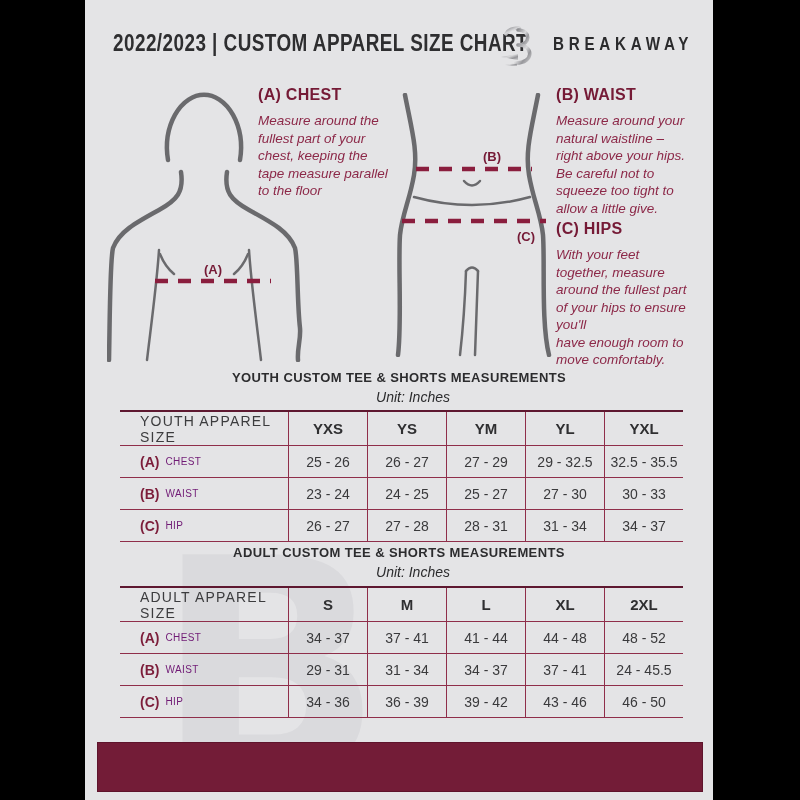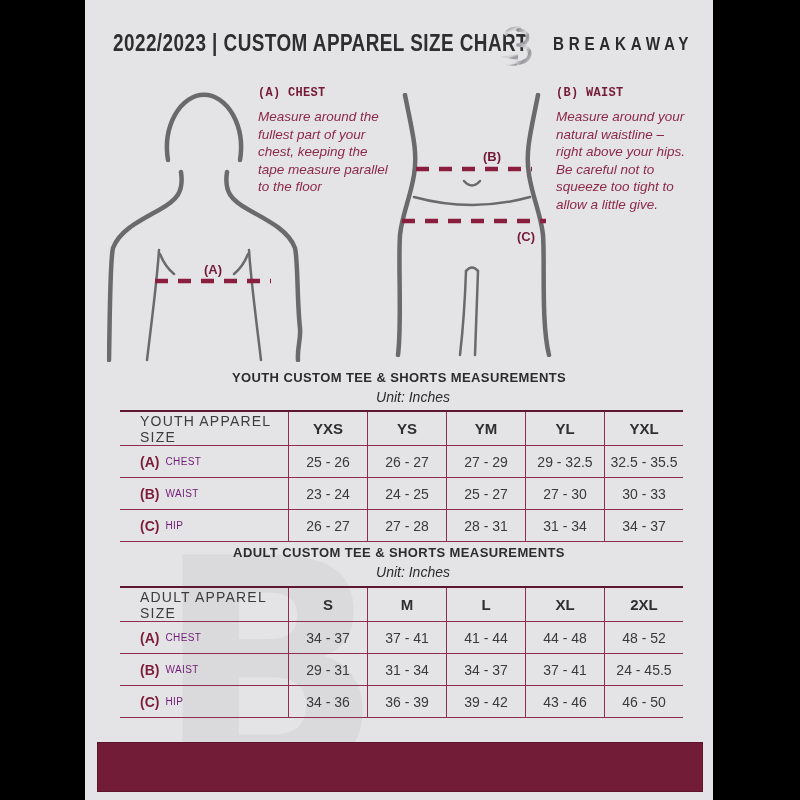--- a/index.html
+++ b/index.html
@@ -30,21 +30,21 @@
     position:absolute;left:468px;top:16px;font-weight:bold;font-size:16px;
     color:#2b2b2d;letter-spacing:5px;transform:scale(.95,1.1);transform-origin:left center;
     white-space:nowrap;
   }
   
   .fig{position:absolute;}
   .fig-left{left:22px;top:78px;width:212px;height:284px;}
   .fig-mid{left:303px;top:93px;width:174px;height:264px;}
   .instr{position:absolute;width:160px;}
   .instr h3{
-    margin:0 0 8px 0;font-size:12px;font-weight:bold;color:#751a36;letter-spacing:.3px;font-family:Liberation Mono, monospace;
+    margin:0 0 8px 0;font-size:16px;font-weight:bold;color:#751a36;letter-spacing:.3px;
   }
   .instr p{
     margin:0;font-size:13.5px;line-height:1.3;color:#8c2848;font-style:italic;
     white-space:pre-line;
   }
   .instr-chest{left:173px;top:86px;}
   .instr-waist{left:471px;top:86px;}
   .instr-hips{left:471px;top:220px;}
   
   .sec-title{
@@ -154,20 +154,30 @@
     </div>
     <div class="instr instr-waist">
       <h3>(B) WAIST</h3>
       <p>Measure around your
 natural waistline –
 right above your hips.
 Be careful not to
 squeeze too tight to
 allow a little give.</p>
     </div>
+    <div class="instr instr-hips">
+      <h3>(C) HIPS</h3>
+      <p>With your feet
+together, measure
+around the fullest part
+of your hips to ensure
+you'll
+have enough room to
+move comfortably.</p>
+    </div>
 
     <div class="sec-title" style="top:370px">YOUTH CUSTOM TEE &amp; SHORTS MEASUREMENTS</div>
     <div class="sec-unit" style="top:389px">Unit: Inches</div>
     <div class="size-table" style="top:410px">
         <div class="cell hdr col0">YOUTH APPAREL SIZE</div>
         <div class="cell hdr size vline">YXS</div>
         <div class="cell hdr size vline">YS</div>
         <div class="cell hdr size vline">YM</div>
         <div class="cell hdr size vline">YL</div>
         <div class="cell hdr size vline">YXL</div>

